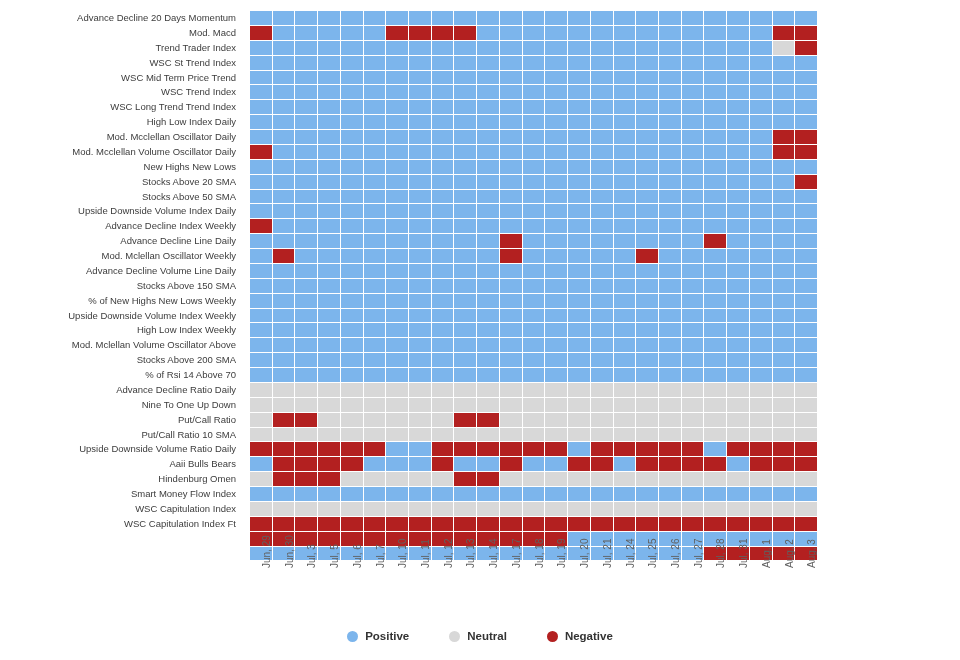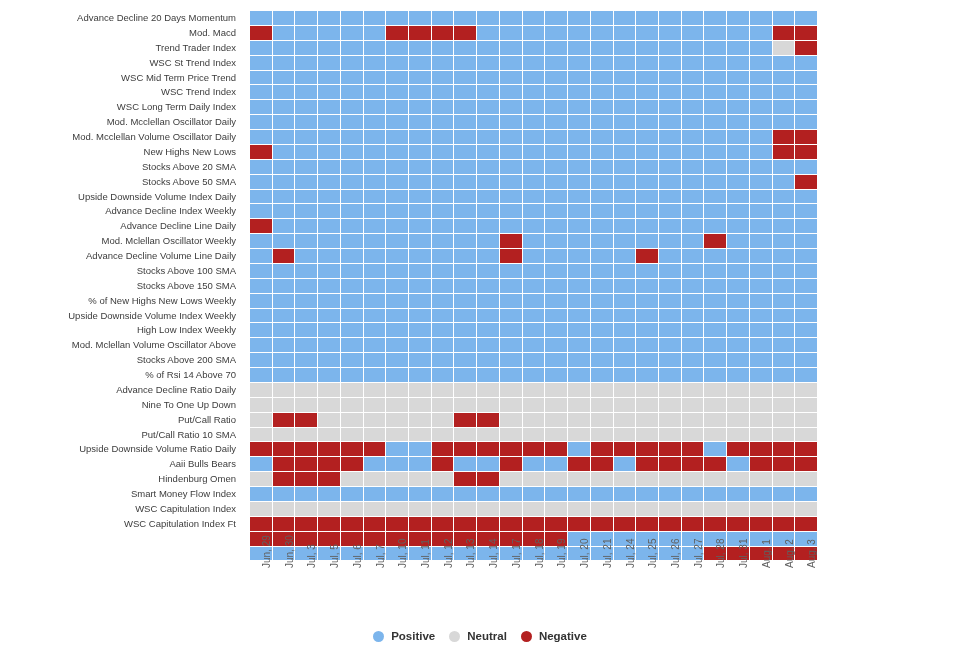--- a/index.html
+++ b/index.html
@@ -80,21 +80,21 @@
   }
 
   
   #legend{
     position:absolute;
     left:0; top:630px;
     width:960px;
     display:flex;
     justify-content:center;
     align-items:center;
-    gap:14px;
+    gap:40px;
   }
   .legend-item{
     display:flex;
     align-items:center;
     gap:7px;
   }
   .legend-dot{
     width:11px;height:11px;border-radius:50%;
     display:inline-block;
   }
@@ -109,32 +109,32 @@
 
 <div id="wrap">
 
   <div id="row-labels">
       <div class="row-label">Advance Decline 20 Days Momentum</div>
       <div class="row-label">Mod. Macd</div>
       <div class="row-label">Trend Trader Index</div>
       <div class="row-label">WSC St Trend Index</div>
       <div class="row-label">WSC Mid Term Price Trend</div>
       <div class="row-label">WSC Trend Index</div>
-      <div class="row-label">WSC Long Term Daily Index</div>
+      <div class="row-label">WSC Long Trend Trend Index</div>
+      <div class="row-label">High Low Index Daily</div>
       <div class="row-label">Mod. Mcclellan Oscillator Daily</div>
       <div class="row-label">Mod. Mcclellan Volume Oscillator Daily</div>
       <div class="row-label">New Highs New Lows</div>
       <div class="row-label">Stocks Above 20 SMA</div>
       <div class="row-label">Stocks Above 50 SMA</div>
       <div class="row-label">Upside Downside Volume Index Daily</div>
       <div class="row-label">Advance Decline Index Weekly</div>
       <div class="row-label">Advance Decline Line Daily</div>
       <div class="row-label">Mod. Mclellan Oscillator Weekly</div>
       <div class="row-label">Advance Decline Volume Line Daily</div>
-      <div class="row-label">Stocks Above 100 SMA</div>
       <div class="row-label">Stocks Above 150 SMA</div>
       <div class="row-label">% of New Highs New Lows Weekly</div>
       <div class="row-label">Upside Downside Volume Index Weekly</div>
       <div class="row-label">High Low Index Weekly</div>
       <div class="row-label">Mod. Mclellan Volume Oscillator Above</div>
       <div class="row-label">Stocks Above 200 SMA</div>
       <div class="row-label">% of Rsi 14 Above 70</div>
       <div class="row-label">Advance Decline Ratio Daily</div>
       <div class="row-label">Nine To One Up Down</div>
       <div class="row-label">Put/Call Ratio</div>

